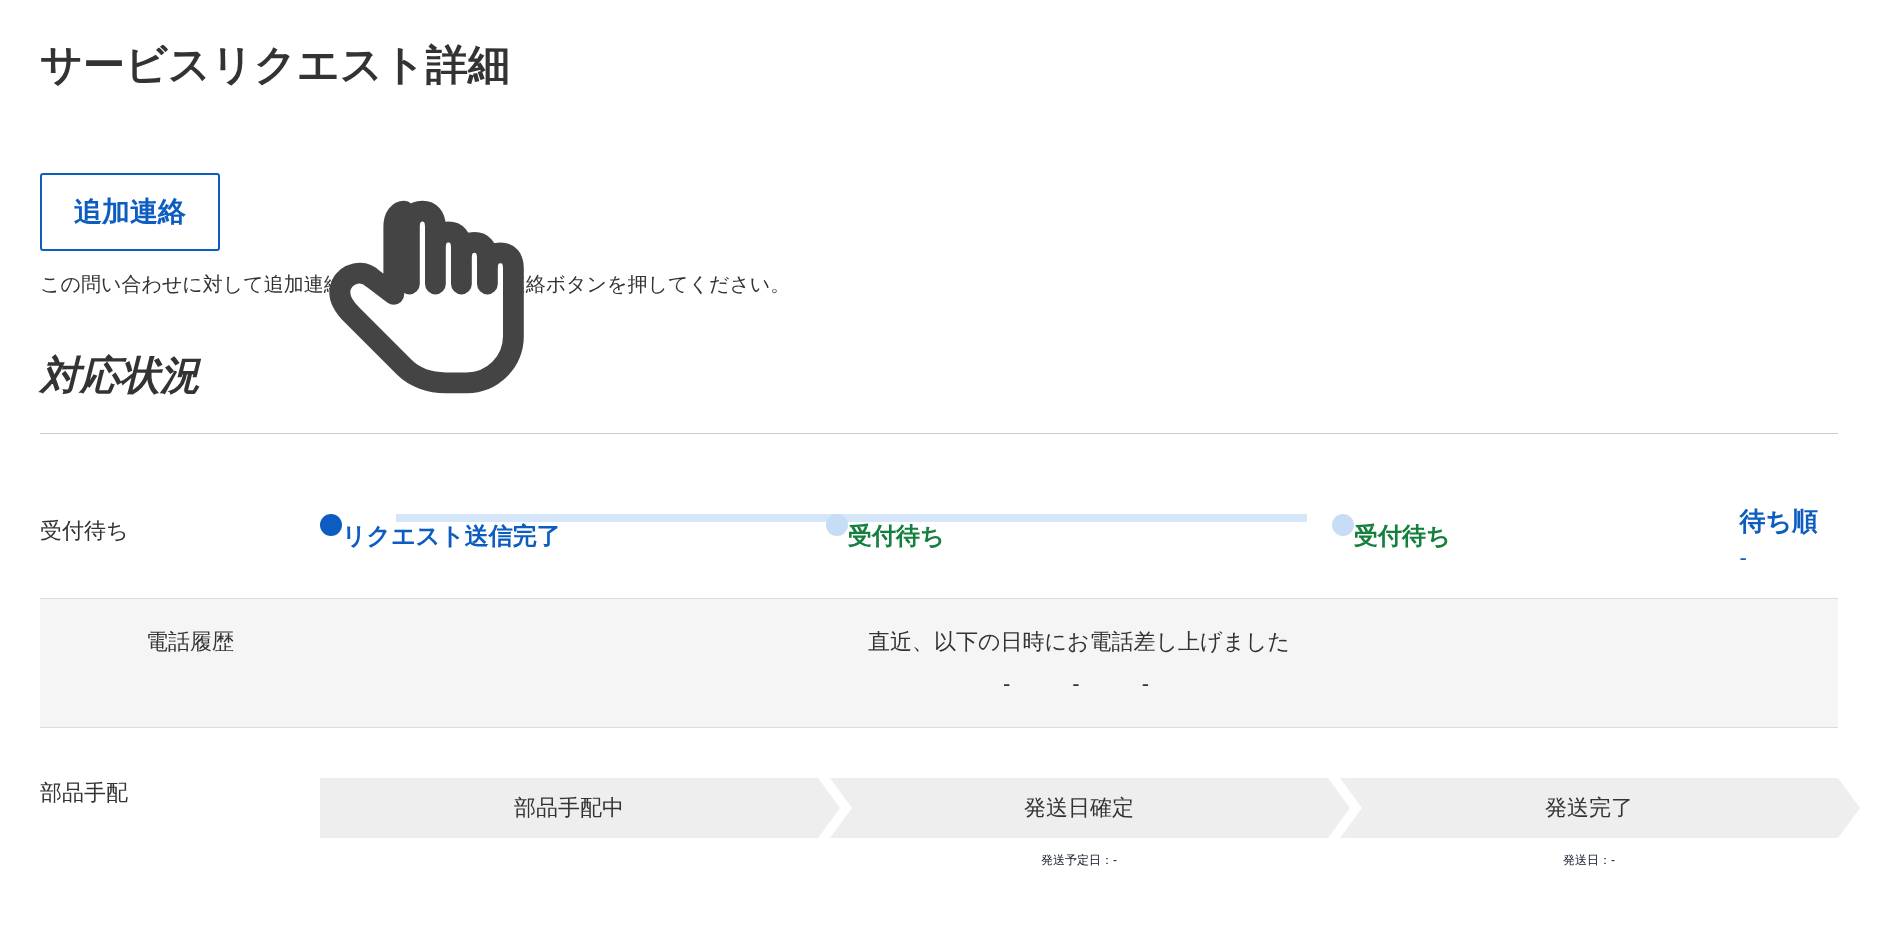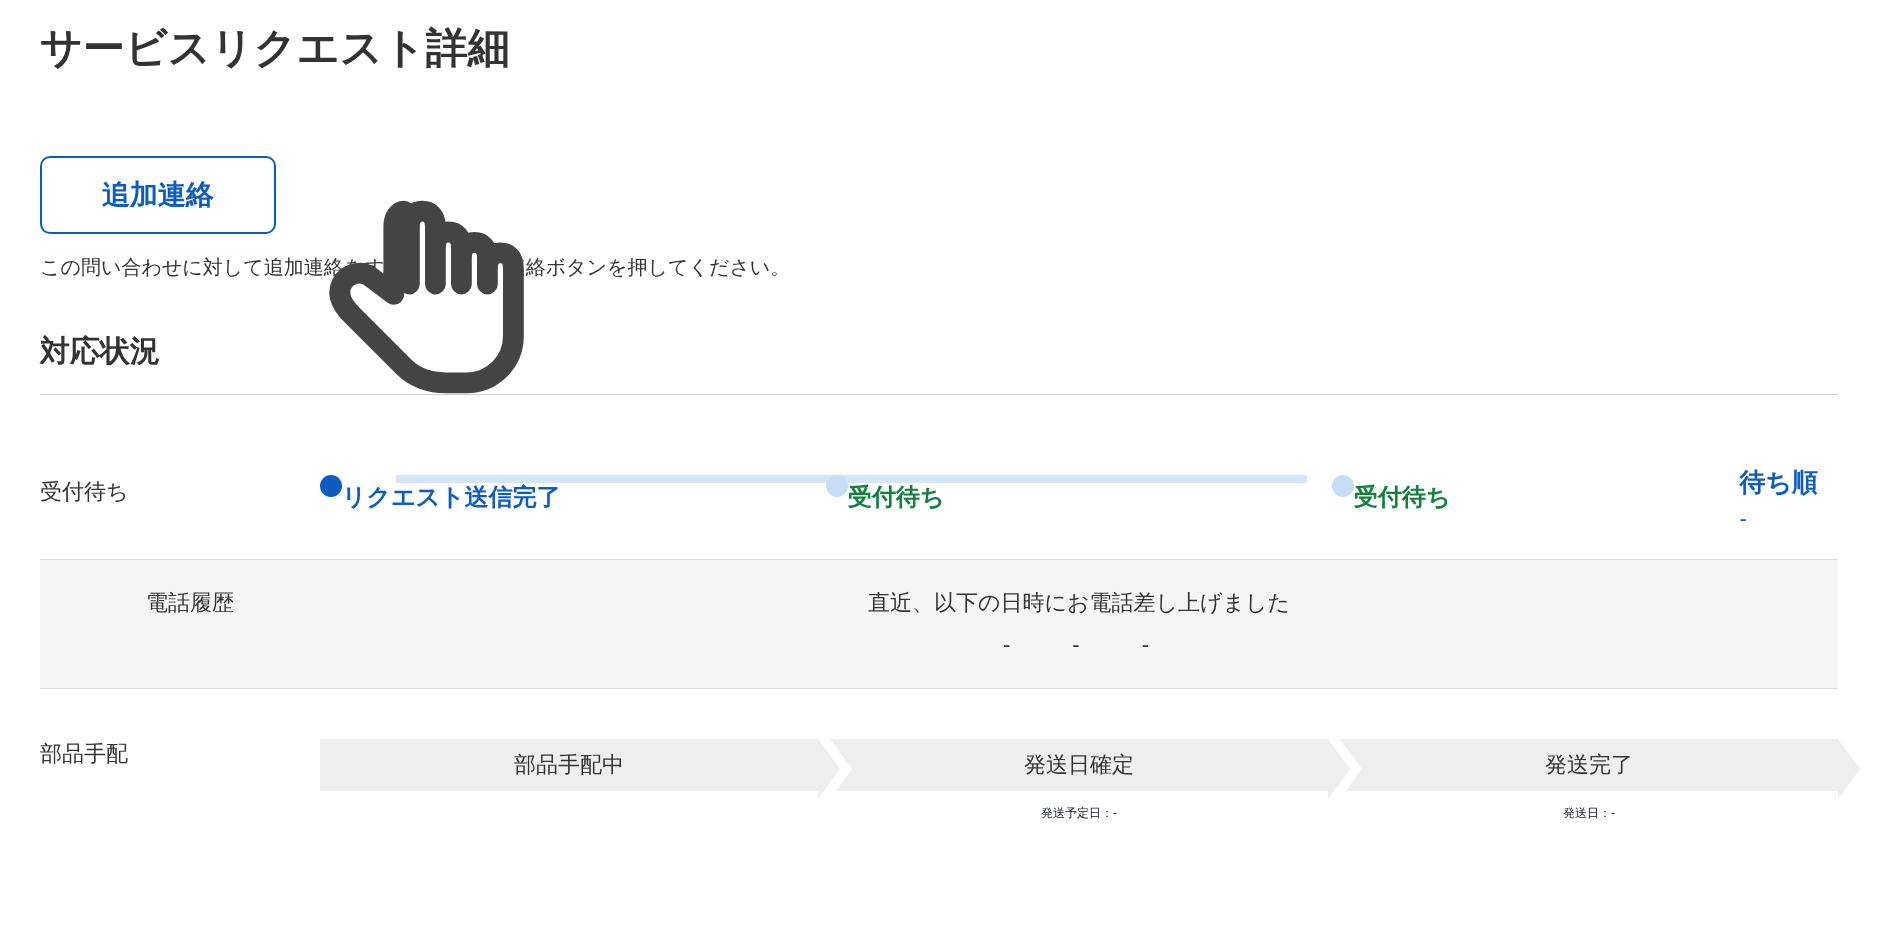--- a/index.html
+++ b/index.html
@@ -7,43 +7,45 @@
       font-family: "Hiragino Kaku Gothic Pro", "Meiryo", sans-serif;
       background: #ffffff;
       color: #333333;
       padding: 20px 40px;
     }
     .page-title {
       font-size: 42px;
       font-weight: bold;
       color: #333333;
       margin-bottom: 80px;
+      margin-top: 17px;
     }
     .contact-button {
       display: inline-block;
       border: 2px solid #0d5dc1;
       background: #ffffff;
       color: #0d5dc1;
       font-size: 28px;
       font-weight: bold;
-      padding: 18px 60px;
-      border-radius: 10px;
+      padding: 18px 32px;
+      border-radius: 3px;
       cursor: pointer;
       margin-bottom: 20px;
     }
     .contact-note {
       font-size: 20px;
       color: #333333;
       margin-bottom: 50px;
     }
     .section-heading {
-      font-size: 30px;
-      font-weight: bold;
-      color: #333333;
-      margin-bottom: 22px;
+      font-size: 40px;
+      font-weight: bold;
+      color: #333333;
+      margin-bottom: 30px;
+      font-style: italic;
     }
     .divider {
       border: none;
       border-top: 1px solid #cccccc;
       margin-bottom: 50px;
     }
     .status-row {
       display: flex;
       align-items: center;
       position: relative;
@@ -149,21 +151,21 @@
     }
     .arrow-step-wrap {
       flex: 1;
       display: flex;
       flex-direction: column;
       align-items: center;
     }
     .arrow-step {
       position: relative;
       background: #eeeeee;
-      height: 52px;
+      height: 60px;
       width: 100%;
       display: flex;
       align-items: center;
       justify-content: center;
       font-size: 22px;
       color: #333333;
     }
     .arrow-step::after {
       content: "";
       position: absolute;

